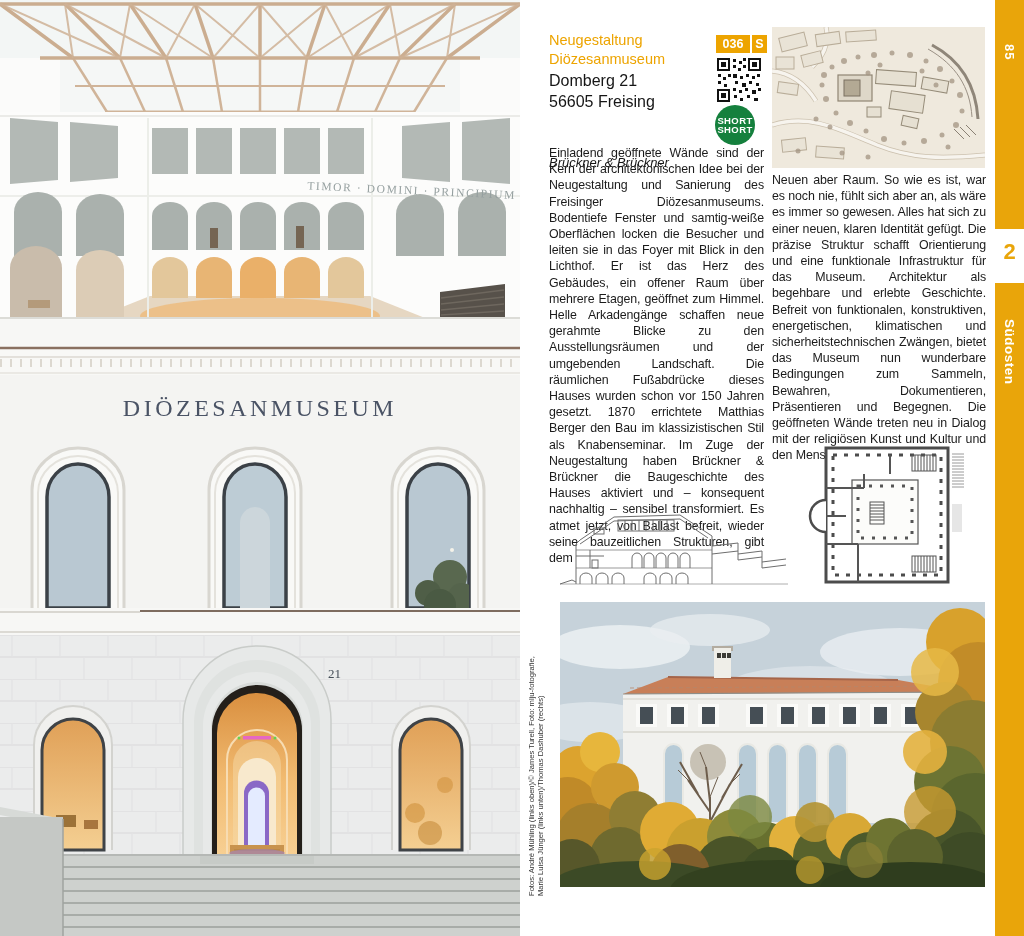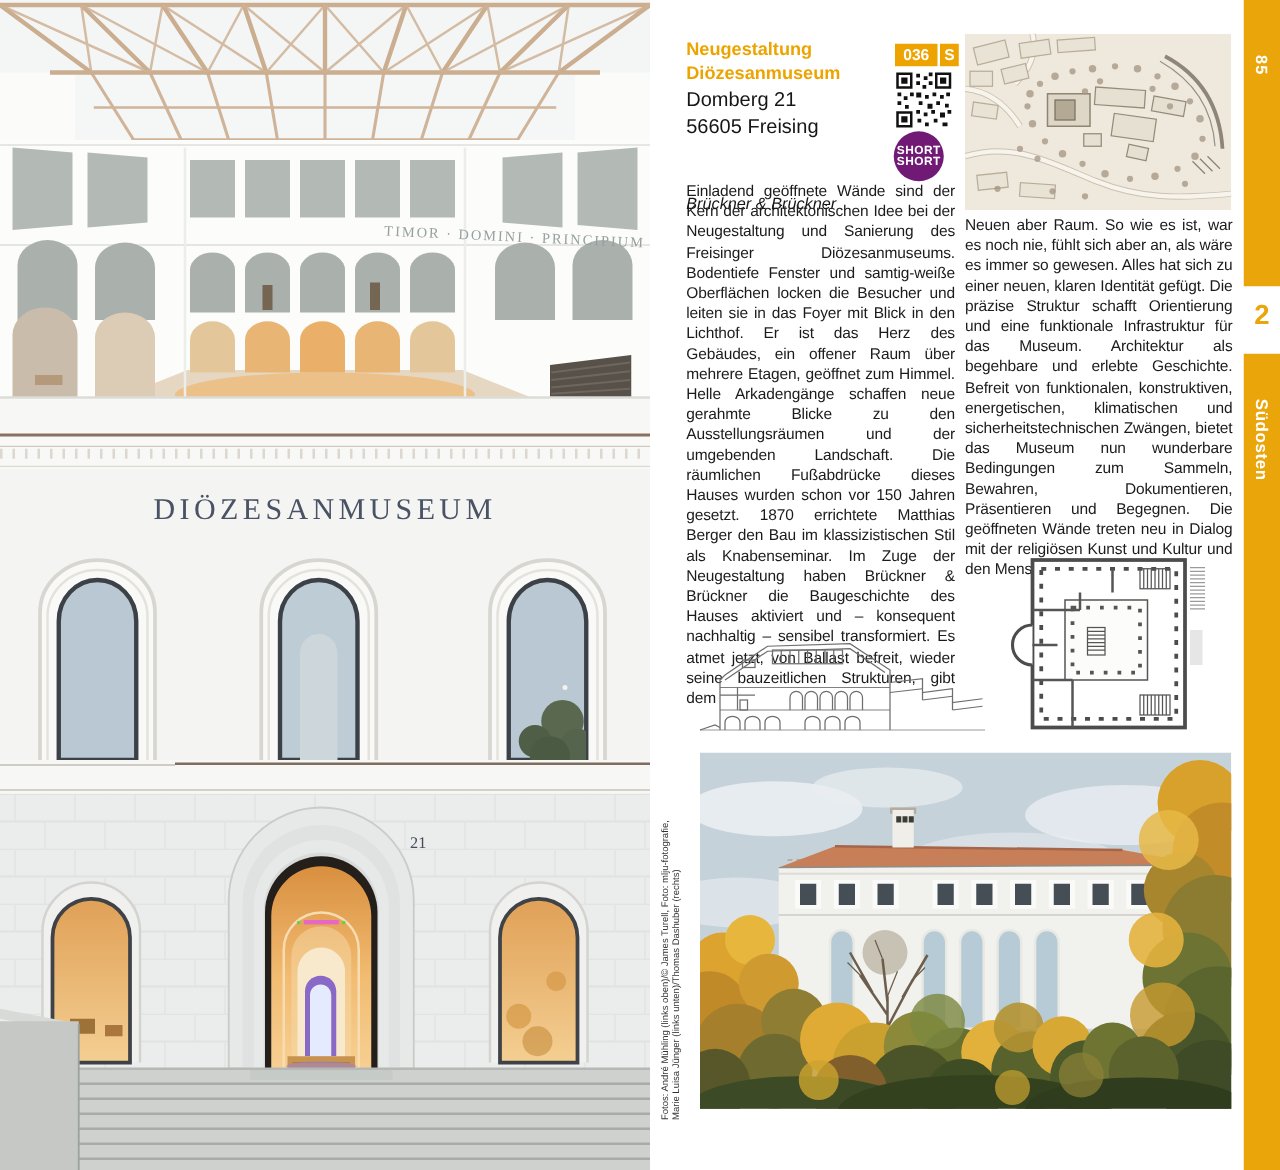--- a/index.html
+++ b/index.html
@@ -13,30 +13,30 @@
           font-family:"Liberation Serif",serif;font-size:11.5px;letter-spacing:1.6px;color:#96a0a0;}
   .facade-sign{left:0;top:50px;width:520px;text-align:center;font-family:"Liberation Serif",serif;
                font-size:24px;letter-spacing:3.5px;color:#4a5365;}
   .house-number{left:328px;top:321px;font-family:"Liberation Serif",serif;font-size:13px;color:#454e58;}
   
   .credits{left:527px;top:604px;width:18px;height:292px;}
   .credits-inner{position:absolute;left:0;top:0;width:292px;height:18px;transform-origin:0 0;
                  transform:rotate(-90deg) translate(-292px,0);font-size:7.6px;line-height:9px;color:#333;}
   
   .listing-header{left:549px;top:31px;width:165px;}
-  .listing-title{font-size:14.5px;font-weight:bold;line-height:19px;color:#eda400;}
+  .listing-title{font-size:14.5px;font-weight:normal;line-height:19px;color:#eda400;}
   .listing-address{font-size:16px;line-height:17.5px;margin-top:3px;color:#161616;}
   .listing-architect{font-size:13px;line-height:17.5px;font-style:italic;color:#161616;margin-top:44px;}
   .badge-row{left:716px;top:35px;display:flex;gap:2px;}
   .badge{background:#eda400;color:#fff;font-weight:bold;font-size:12.5px;height:18px;
          display:flex;align-items:center;justify-content:center;}
   .badge-num{width:34px;}
   .badge-letter{width:15px;}
   .qr{left:716px;top:57px;}
-  .shortlist{left:715px;top:105px;width:40px;height:40px;border-radius:50%;background:#701a75;
+  .shortlist{left:715px;top:105px;width:40px;height:40px;border-radius:50%;background:#15803d;
              display:flex;flex-direction:column;align-items:center;justify-content:center;}
   .shortlist div{color:#fff;font-size:9.5px;font-weight:bold;line-height:9.5px;letter-spacing:.4px;}
   
   .col{font-size:12.4px;line-height:16.2px;text-align:justify;color:#1b1b1b;letter-spacing:-.1px;}
   .col1{left:549px;top:145px;width:215px;}
   .col2{left:772px;top:172px;width:214px;}
   
   .bar{width:29px;background:#e9a50a;box-sizing:border-box;display:flex;justify-content:center;}
   .bar-top{left:995px;top:0;height:229px;padding-top:44px;}
   .bar-bottom{left:995px;top:283px;height:653px;padding-top:36px;}

